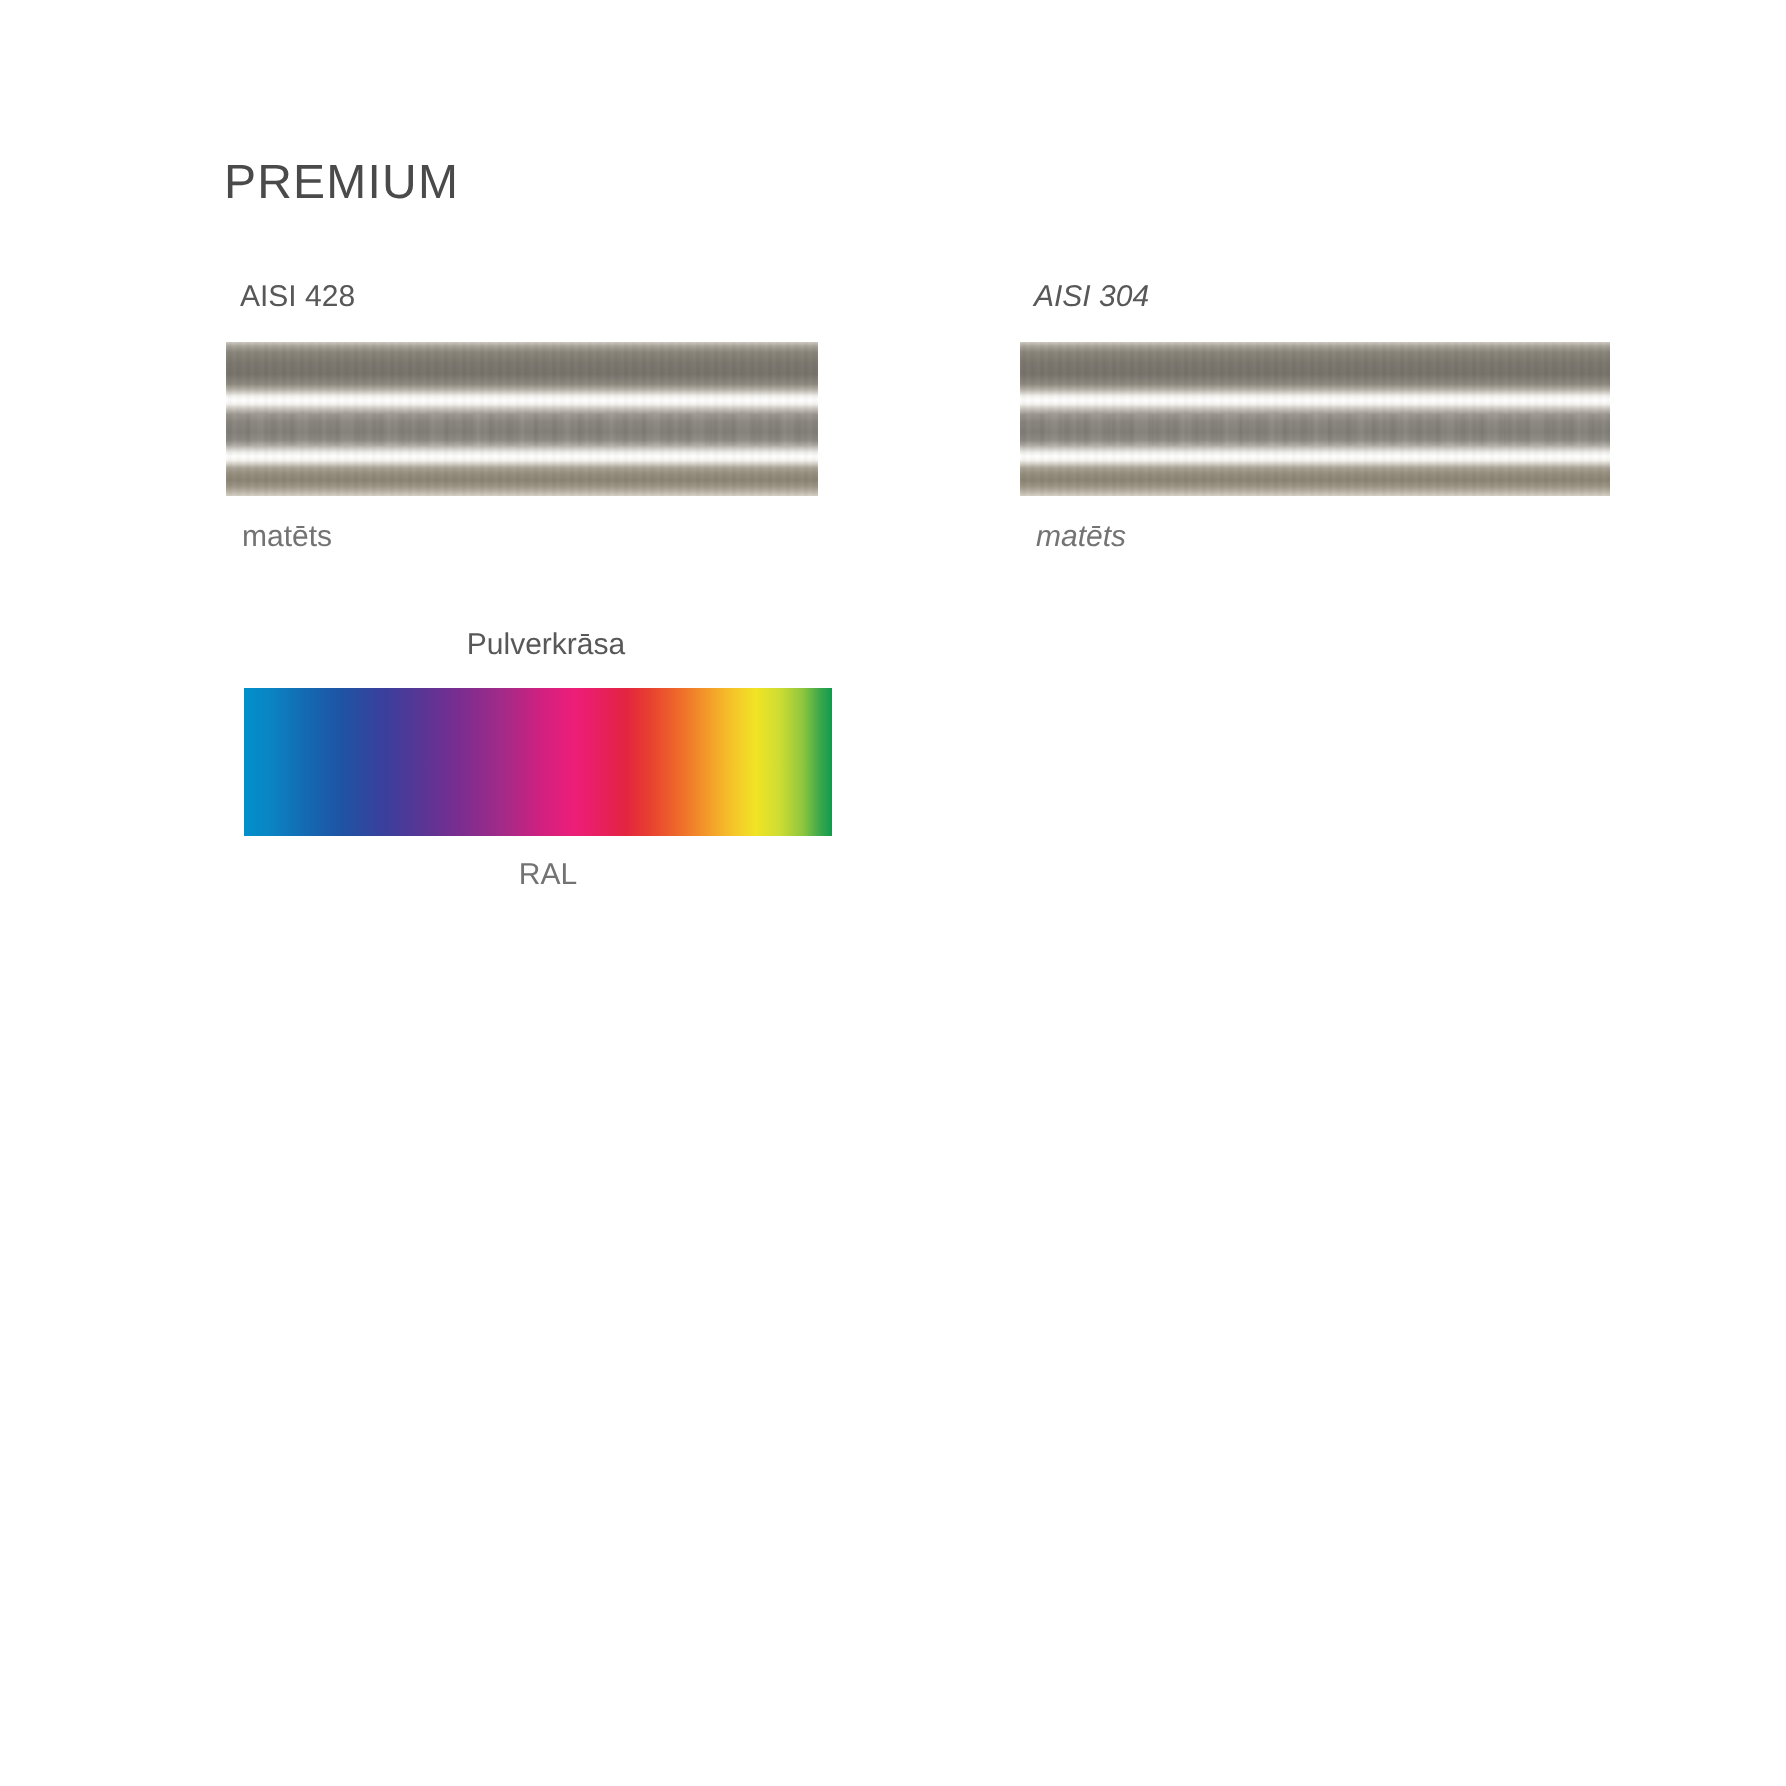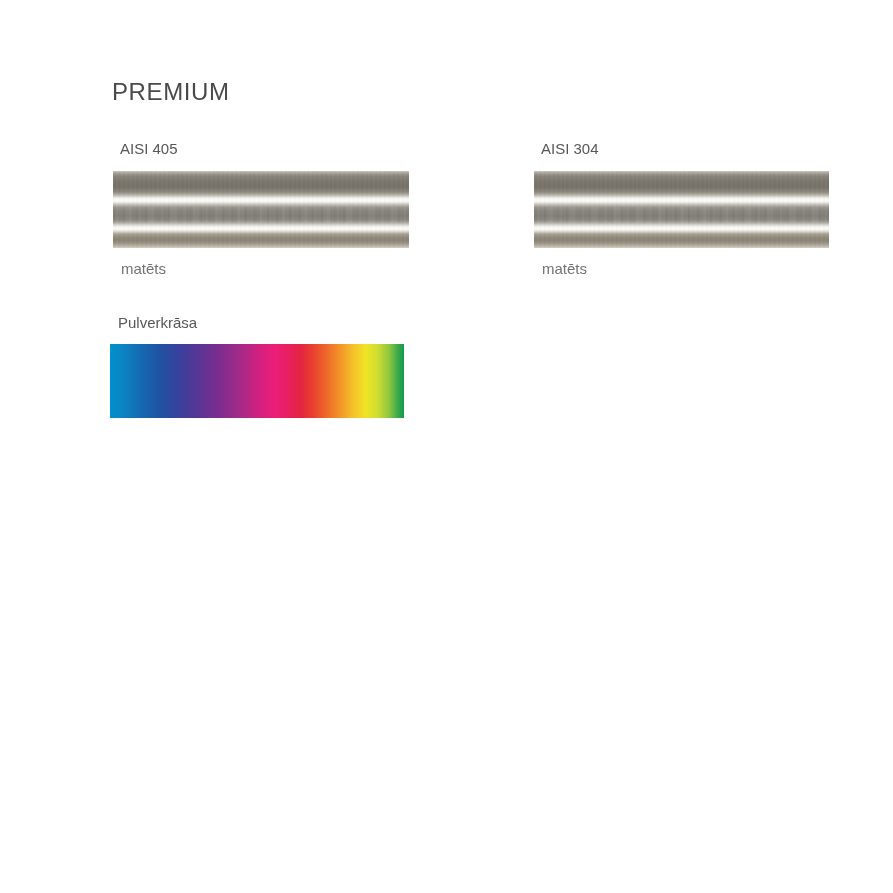--- a/index.html
+++ b/index.html
@@ -39,22 +39,22 @@
     font-weight: 400;
     white-space: nowrap;
     margin: 0;
   }
 
   
   .material-block {
     position: absolute;
   }
   .material-block--premium-steel { left: 113px; top: 140px; width: 296px; }
-  .material-block--standard-steel { left: 534px; top: 140px; width: 295px; }
-  .material-block--premium-paint { left: 110px; top: 314px; width: 294px; }
+  .material-block--standard-steel { left: 510px; top: 140px; width: 295px; font-style: italic; }
+  .material-block--premium-paint { left: 122px; top: 314px; width: 294px; text-align: center; }
 
   .grade-label {
     font-size: 15px;
     line-height: 18px;
     color: #585858;
     padding-left: 7px;
     margin: 0 0 13px 0;
     white-space: nowrap;
   }
   .material-block--premium-paint .grade-label {
@@ -178,29 +178,30 @@
 <body>
 
 <div class="board">
 
   <div class="column column--premium">
     <h2 class="column-title">PREMIUM</h2>
   </div>
 
 
   <div class="material-block material-block--premium-steel">
-    <div class="grade-label">AISI 405</div>
+    <div class="grade-label">AISI 428</div>
     <div class="swatch swatch--steel"></div>
     <div class="finish-label">matēts</div>
   </div>
 
   <div class="material-block material-block--standard-steel">
     <div class="grade-label">AISI 304</div>
     <div class="swatch swatch--steel"></div>
     <div class="finish-label">matēts</div>
   </div>
 
   <div class="material-block material-block--premium-paint">
     <div class="grade-label">Pulverkrāsa</div>
     <div class="swatch swatch--rainbow"></div>
+    <div class="finish-label">RAL</div>
   </div>
 
 </div>
 
 </body></html>

